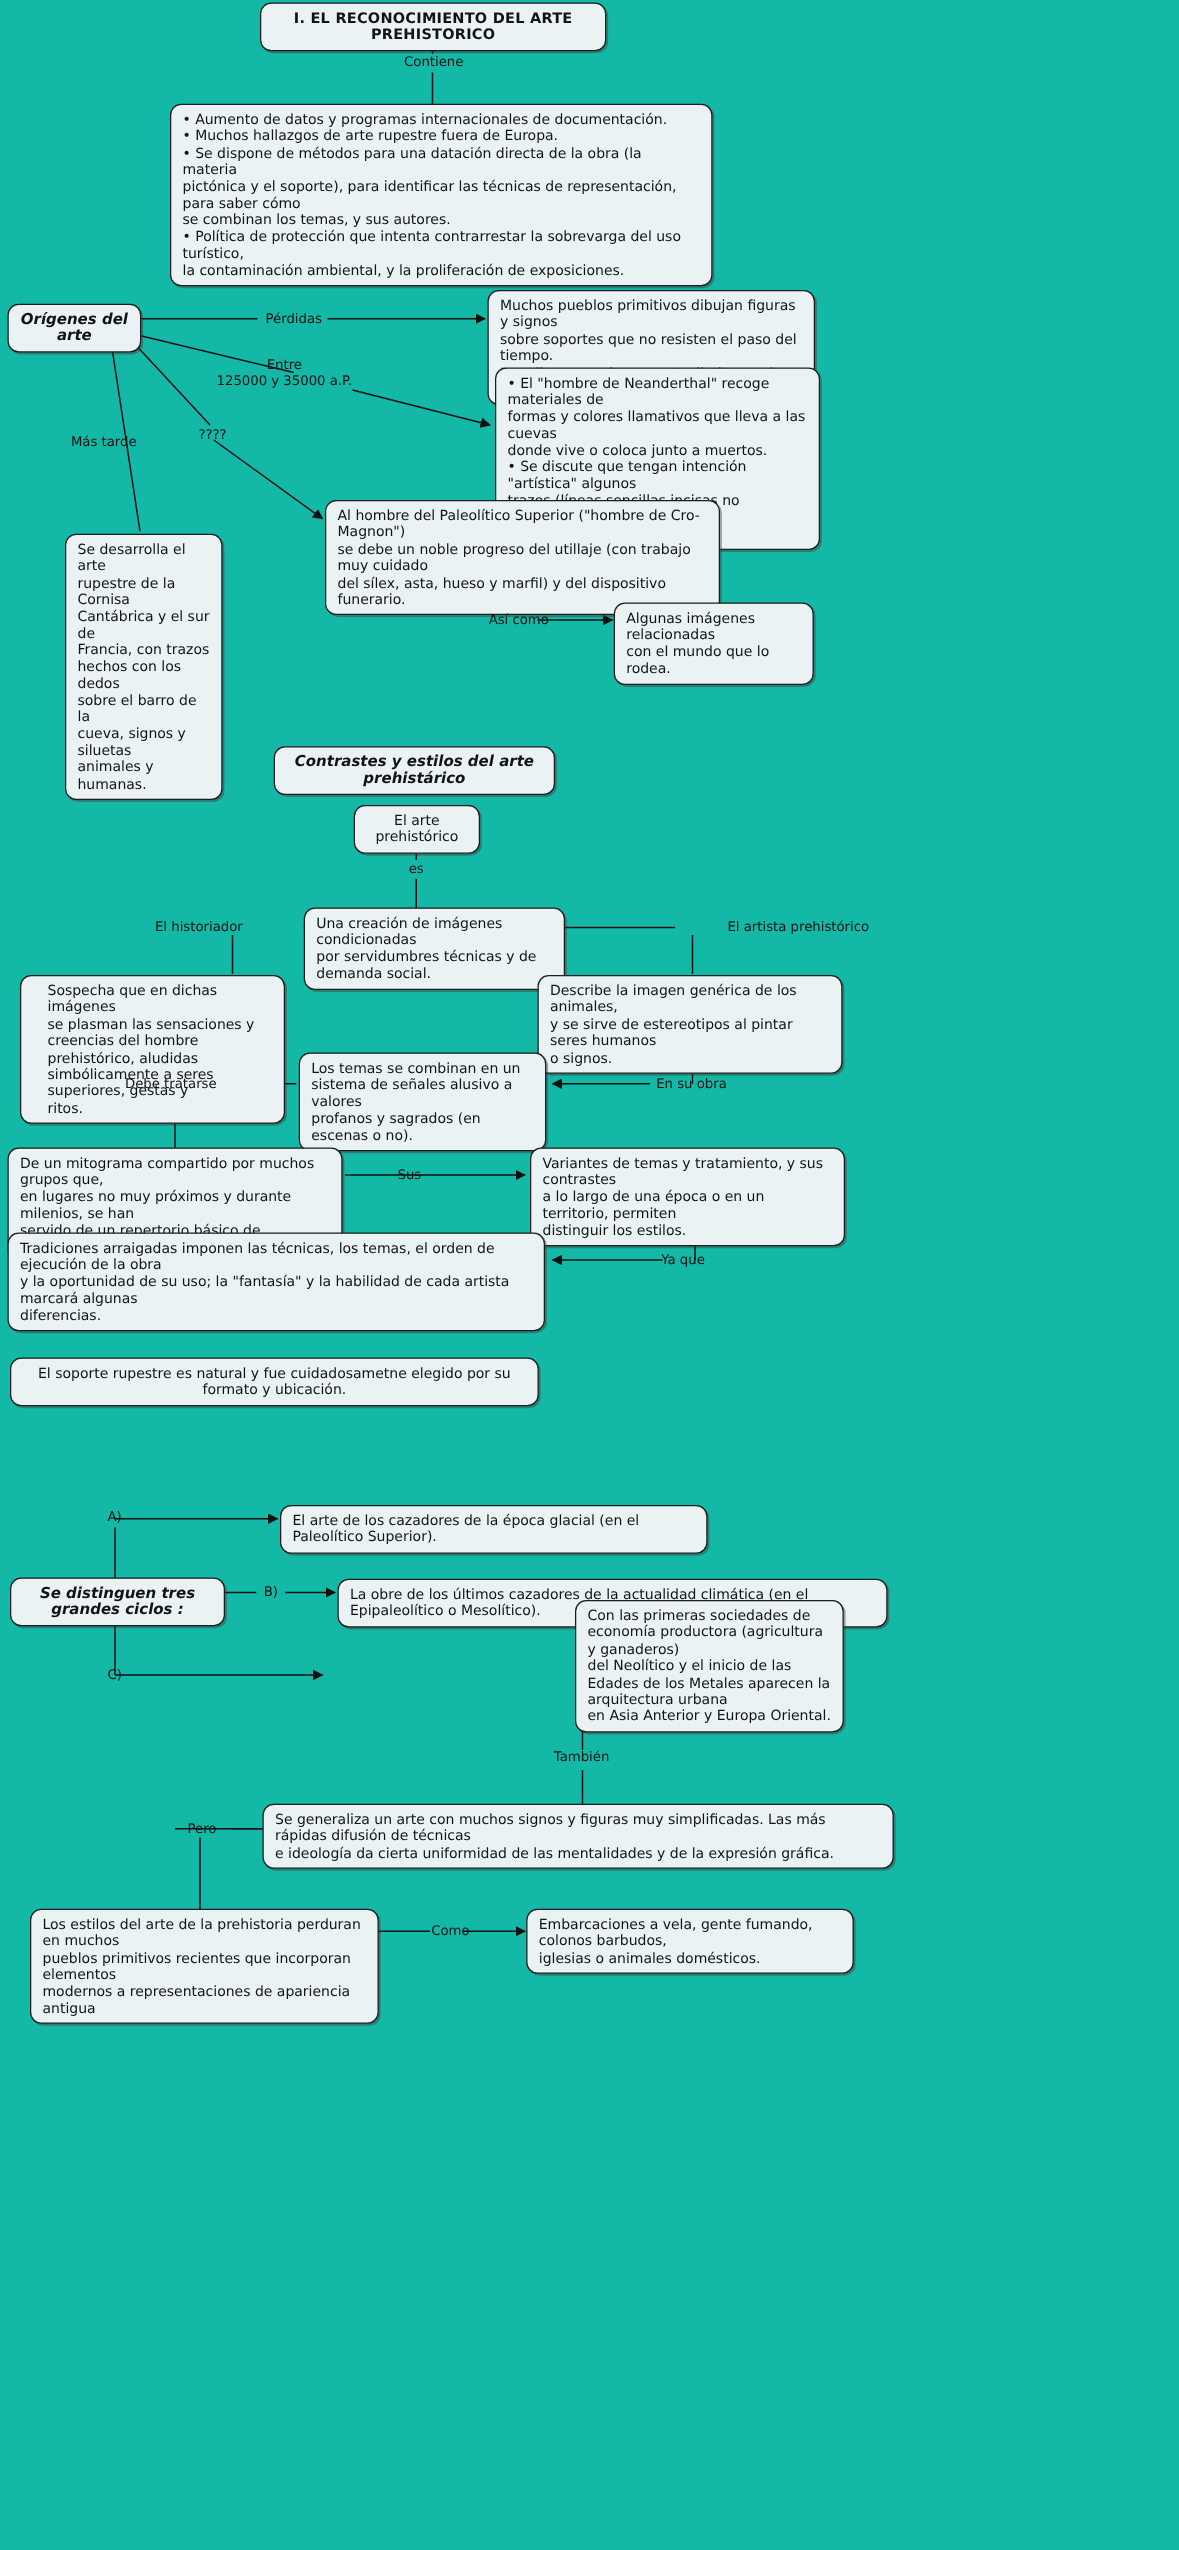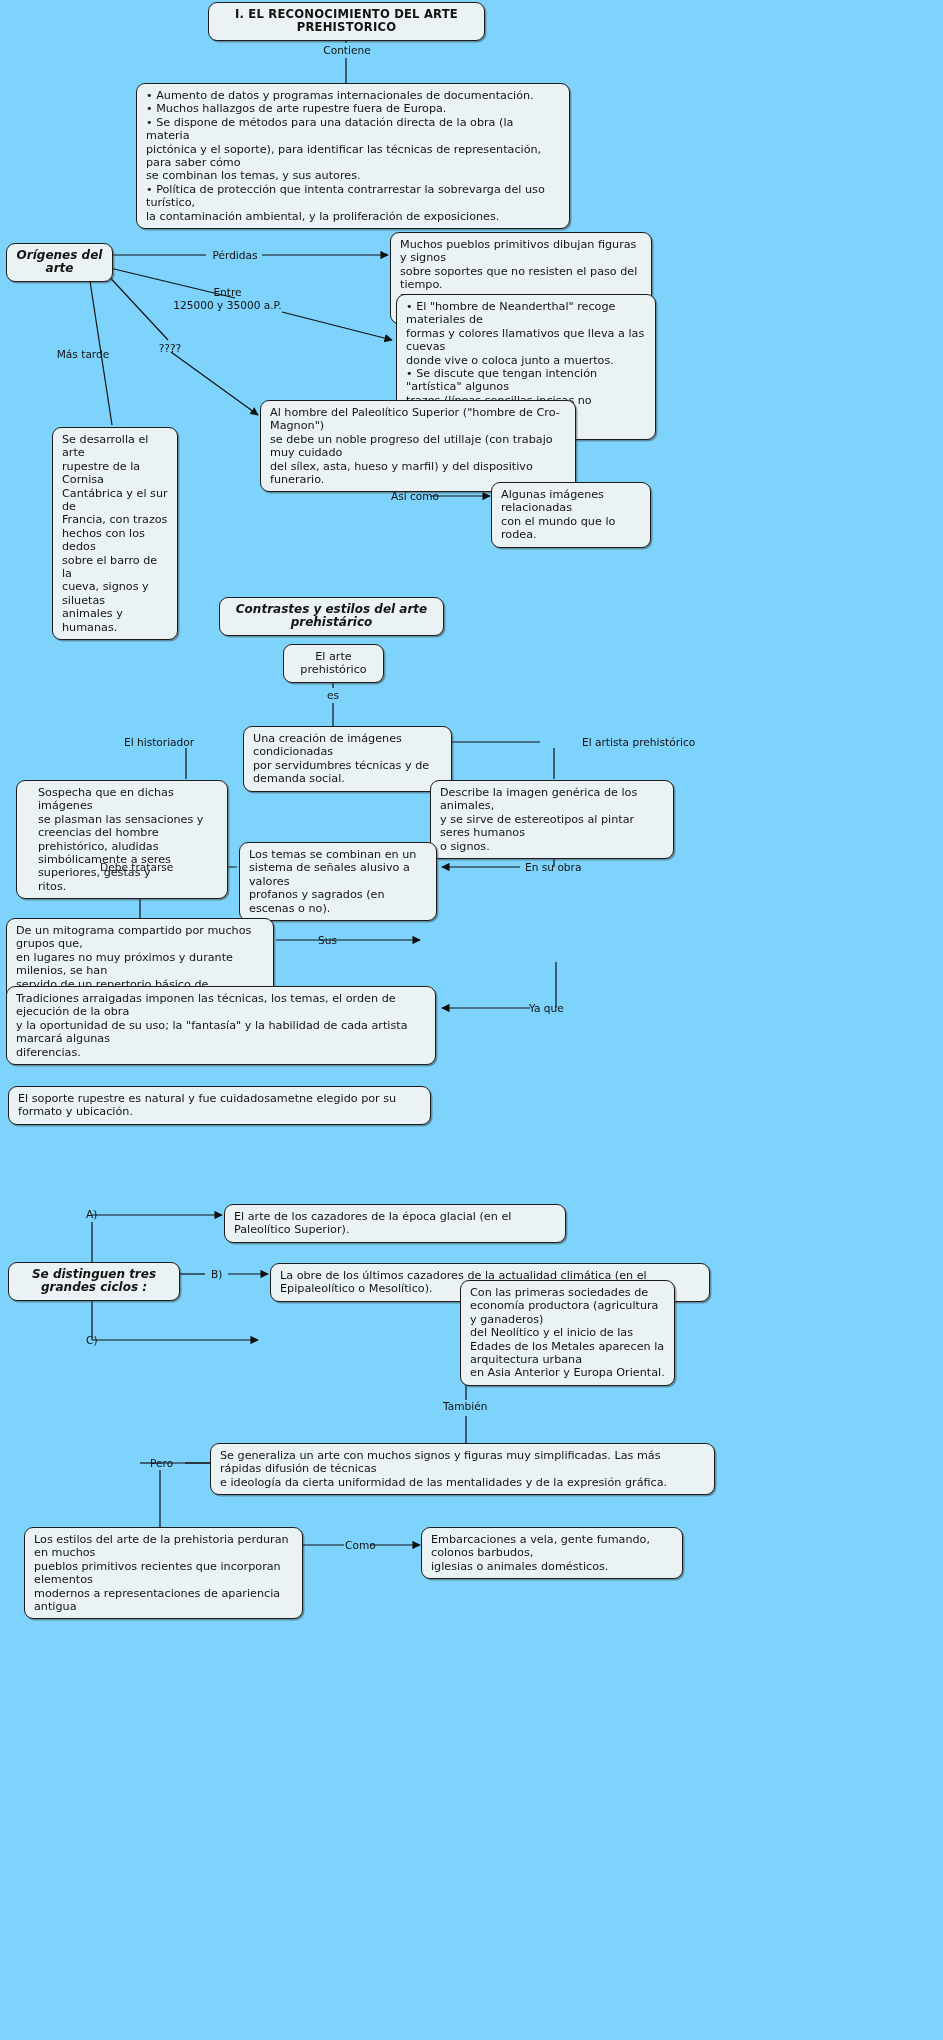--- a/index.html
+++ b/index.html
@@ -6,21 +6,21 @@
   body{
     font-family:"DejaVu Sans","Liberation Sans",sans-serif;
     color:#1a1a1a;
     -webkit-font-smoothing:antialiased;
   }
   #canvas{
     position:relative;
     width:943px;
     height:2040px;
     overflow:hidden;
-    background:#7dd3fc;
+    background:#14b8a6;
   }
   svg.links{
     position:absolute;
     left:0; top:0;
     width:943px; height:2040px;
     pointer-events:none;
   }
   .node{
     position:absolute;
     box-sizing:border-box;
@@ -208,28 +208,31 @@
   <div class="node" style="left:239px; top:842px; width:198px;">Los temas se combinan en un
 sistema de señales alusivo a valores
 profanos y sagrados (en escenas o no).</div>
 
   <div class="node" style="left:6px; top:918px; width:268px;">De un mitograma compartido por muchos grupos que,
 en lugares no muy próximos y durante milenios, se han
 servido de un repertorio básico de imágenes.</div>
 
   <div class="plain-label" style="left:318px; top:934px;">Sus</div>
 
+  <div class="node" style="left:424px; top:918px; width:252px;">Variantes de temas y tratamiento, y sus contrastes
+a lo largo de una época o en un territorio, permiten
+distinguir los estilos.</div>
 
   <div class="plain-label" style="left:529px; top:1002px;">Ya que</div>
 
   <div class="node" style="left:6px; top:986px; width:430px;">Tradiciones arraigadas imponen las técnicas, los temas, el orden de ejecución de la obra
 y la oportunidad de su uso; la "fantasía" y la habilidad de cada artista marcará algunas
 diferencias.</div>
 
-  <div class="node" style="left:8px; top:1086px; width:423px;">El soporte rupestre es natural y fue cuidadosametne elegido por su formato y ubicación.</div>
+  <div class="node" style="left:8px; top:1086px; width:423px;text-align:center;">El soporte rupestre es natural y fue cuidadosametne elegido por su formato y ubicación.</div>
 
   <div class="node head-italic" style="left:8px; top:1262px; width:172px;">Se distinguen tres grandes ciclos :</div>
 
   <div class="plain-label" style="left:86px; top:1208px;">A)</div>
 
   <div class="plain-label" style="left:211px; top:1268px;">B)</div>
 
   <div class="plain-label" style="left:86px; top:1334px;">C)</div>
 
   <div class="node" style="left:224px; top:1204px; width:342px;">El arte de los cazadores de la época glacial (en el Paleolítico Superior).</div>

